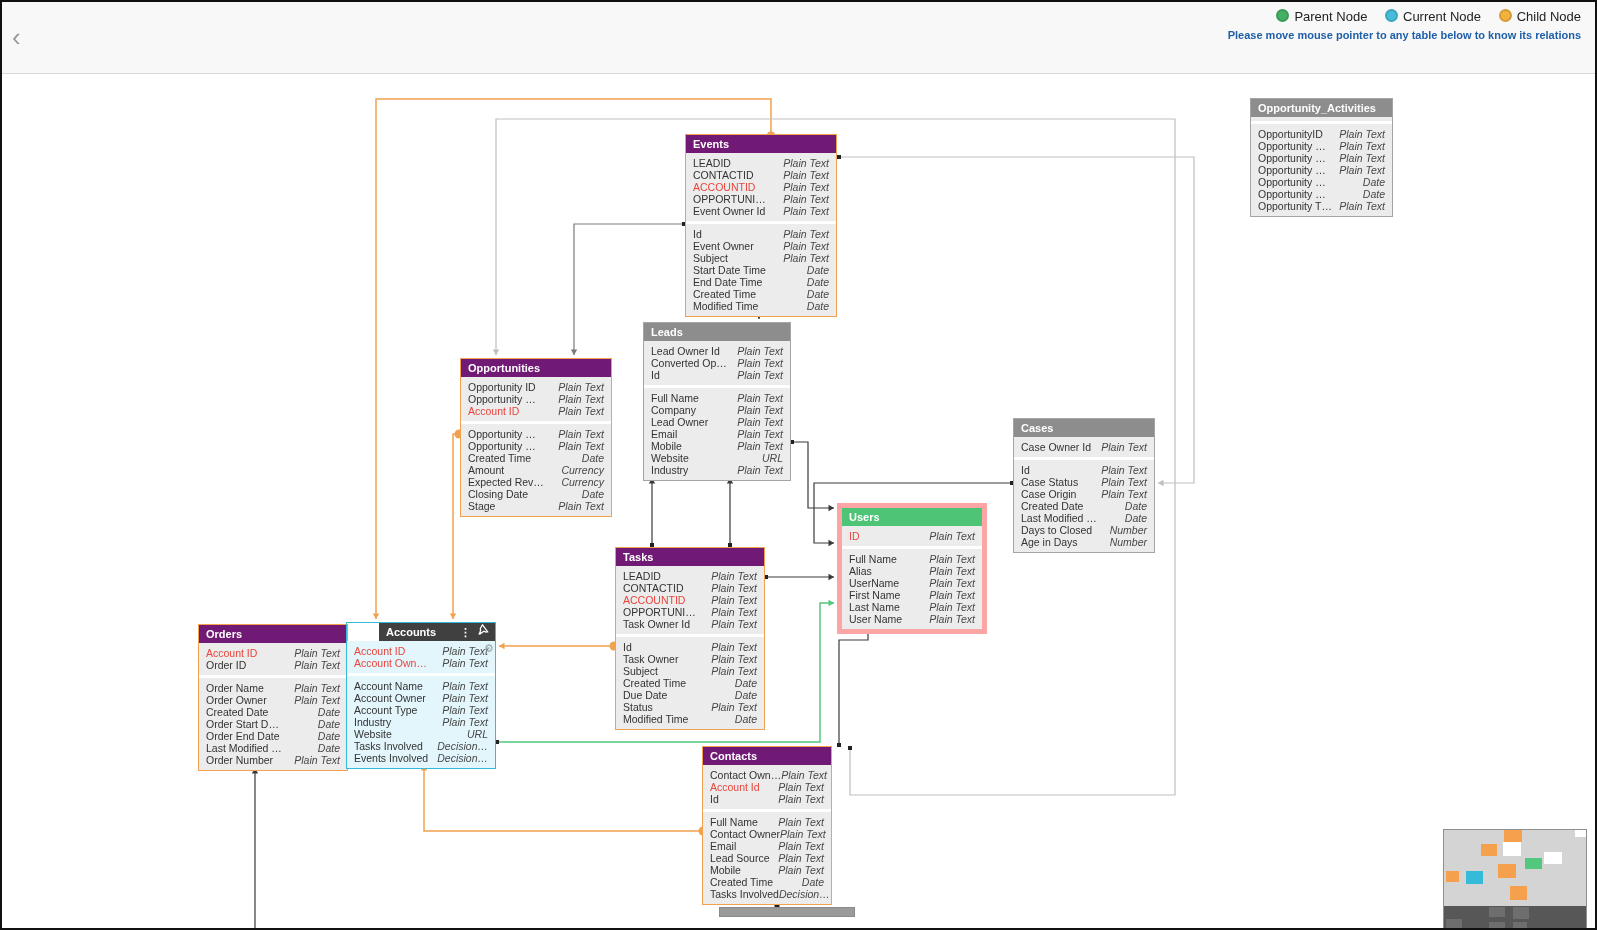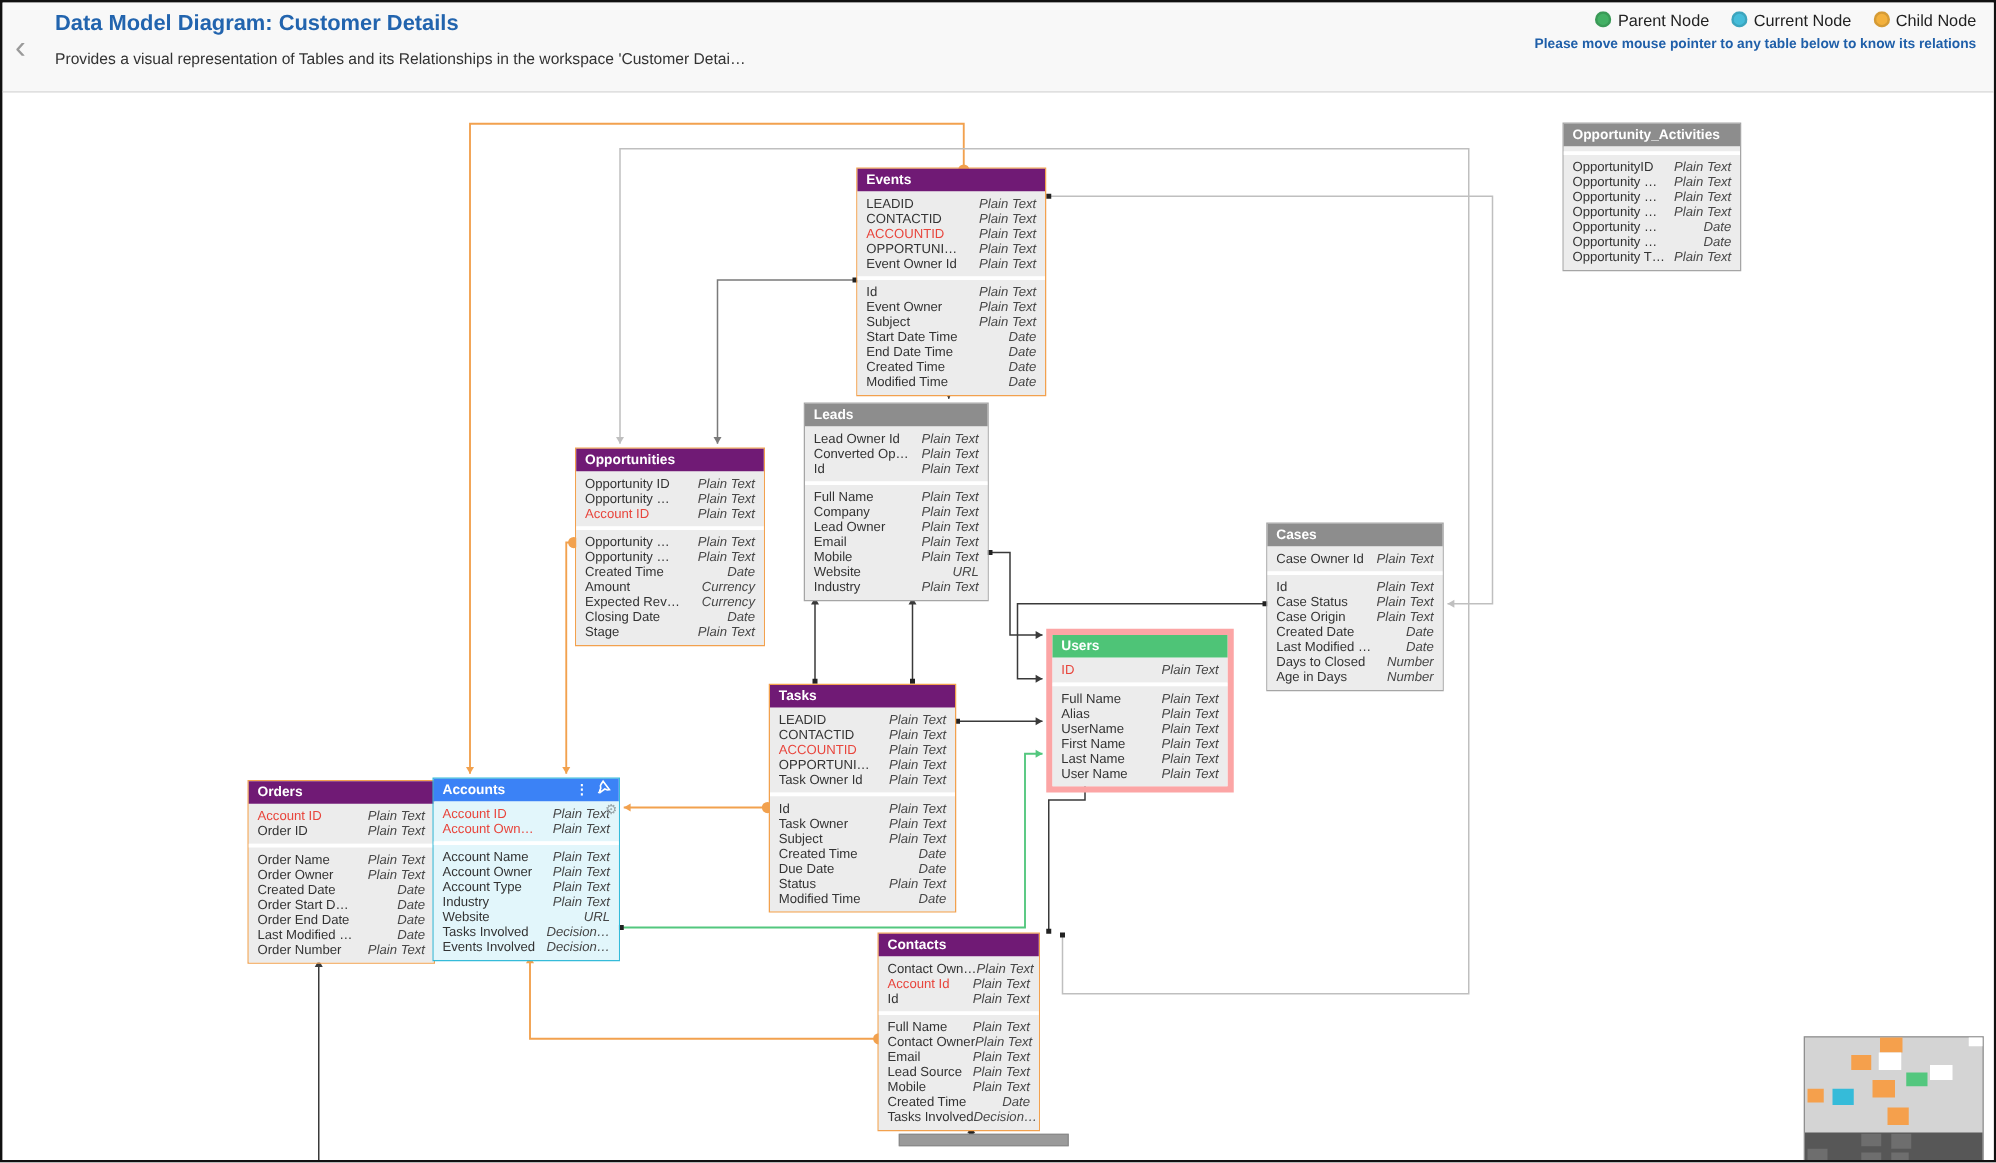--- a/index.html
+++ b/index.html
@@ -27,21 +27,21 @@
   .dmtable.orange{border:1px solid #f2a14e;}
   .dmtable.orange .hd{background:#701a75;}
   .dmtable.orange .sec{background:#ececec;}
   .dmtable.gray{border:1px solid #a5a5a5;}
   .dmtable.gray .hd{background:#8d8d8d;}
   .dmtable.gray .sec{background:#ececec;}
   .dmtable.green{border:5px solid #fca5a5;}
   .dmtable.green .hd{background:#4ec477;}
   .dmtable.green .sec{background:#ececec;}
   .dmtable.cyan{border:1px solid #35bbd9;}
-  .dmtable.cyan .hd{background:#3b82f6;}
+  .dmtable.cyan .hd{background:#404040;margin-left:32px;}
   .dmtable.cyan .sec{background:#e2f6fb;}
   .hd .hicons{position:absolute;right:5px;top:0;height:18px;display:flex;align-items:center;gap:6px;}
   .hd .kebab{font-size:11px;color:#fff;letter-spacing:0;line-height:10px;cursor:pointer;}
   .gear{position:absolute;color:#9aa7ab;font-size:11px;line-height:11px;z-index:3;cursor:pointer;}
   
   .ctxmenu{position:absolute;z-index:40;background:#fff;border:1px solid #e0e0e0;border-radius:3px;box-shadow:0 2px 8px rgba(0,0,0,.28);padding:6px 0;}
   .ctxmenu::before{content:"";position:absolute;top:-7px;left:13px;border-left:7px solid transparent;border-right:7px solid transparent;border-bottom:7px solid #fff;}
   .ctxmenu .mi{padding:6px 18px;font-size:13.5px;color:#3c3c3c;cursor:pointer;white-space:nowrap;}
   .ctxmenu .mdiv{border-top:1px solid #e2e2e2;margin:5px 0;}
   
@@ -51,22 +51,20 @@
   .mm-dark{position:absolute;left:0;right:0;background:#575757;}
   .mm-block{position:absolute;}
 </style>
 </head>
 <body>
 
 <div class="frame">
 
   <div class="topbar">
     <span class="back">‹</span>
-    <div class="title">Data Model Diagram: Customer Details</div>
-    <div class="subtitle">Provides a visual representation of Tables and its Relationships in the workspace 'Customer Detai…</div>
     <div class="legend">
       <span class="dot" id="dot0" style="background: rgb(67, 176, 100);"></span><span>Parent Node</span>
       <span class="dot" id="dot1" style="background: rgb(69, 188, 217);"></span><span>Current Node</span>
       <span class="dot" id="dot2" style="background: rgb(243, 177, 61);"></span><span>Child Node</span>
     </div>
     <div class="hint">Please move mouse pointer to any table below to know its relations</div>
   </div>
 
   <div class="canvas">
     <svg class="wires" id="wires" width="1597" height="858" viewBox="0 72 1597 858">

